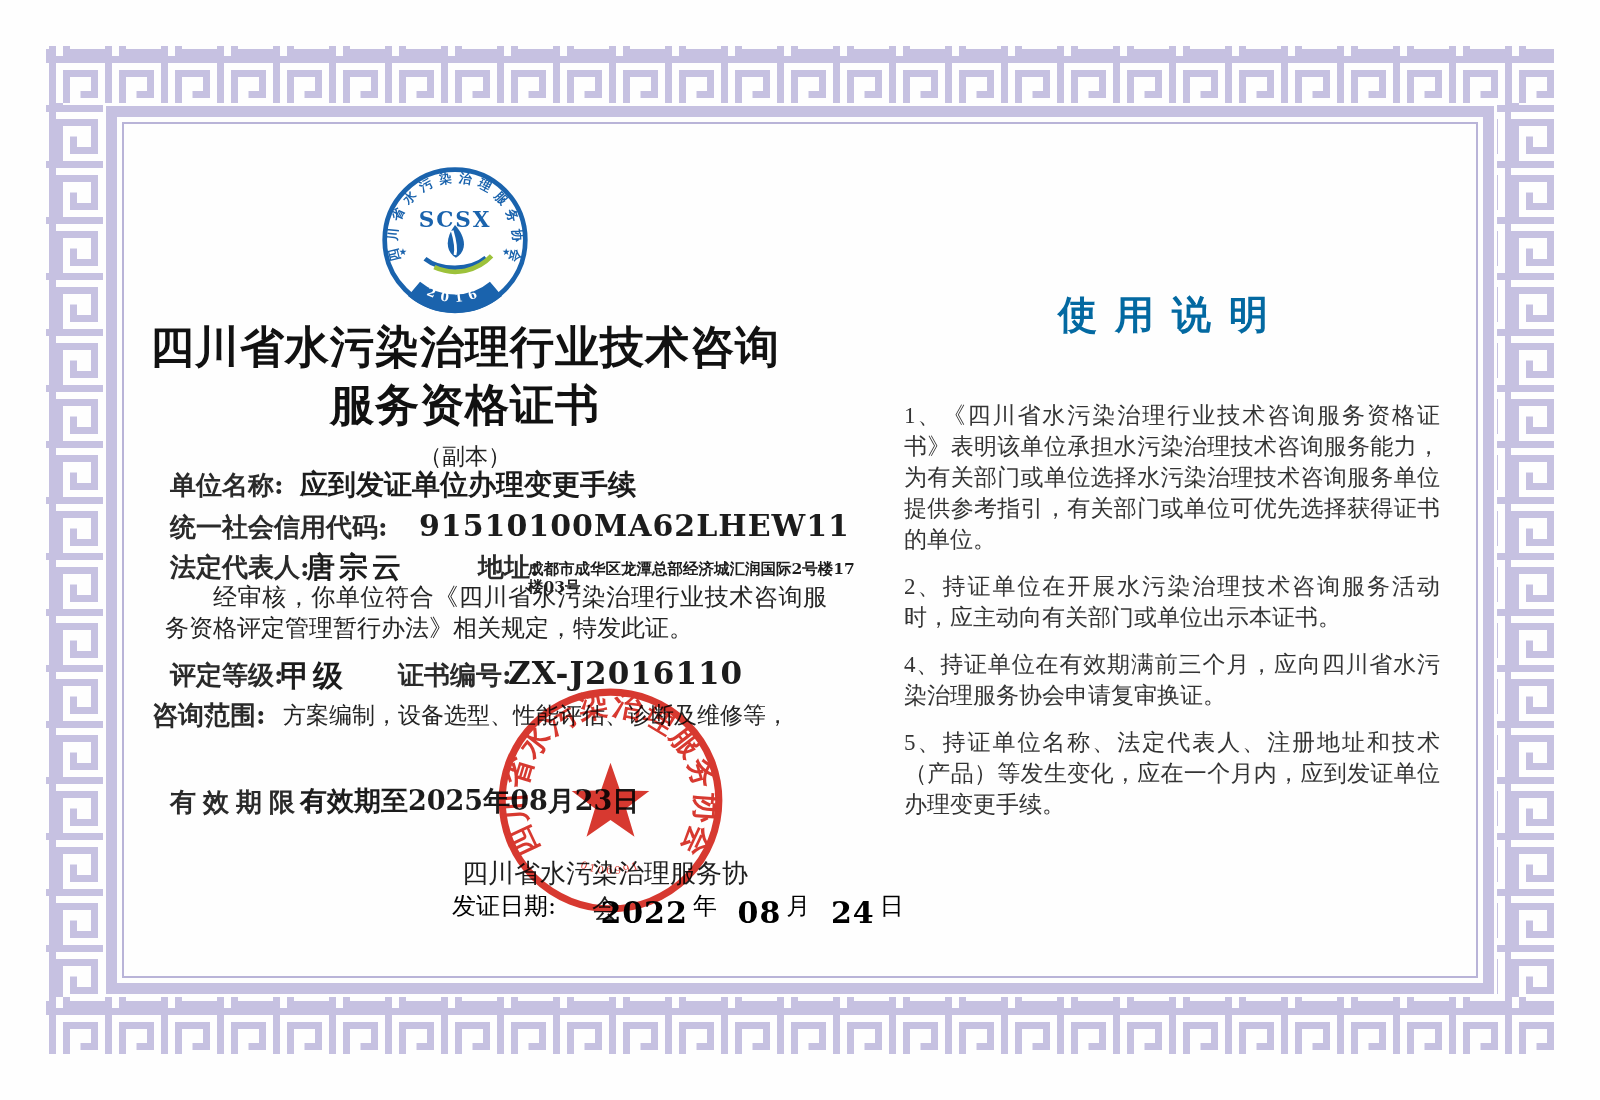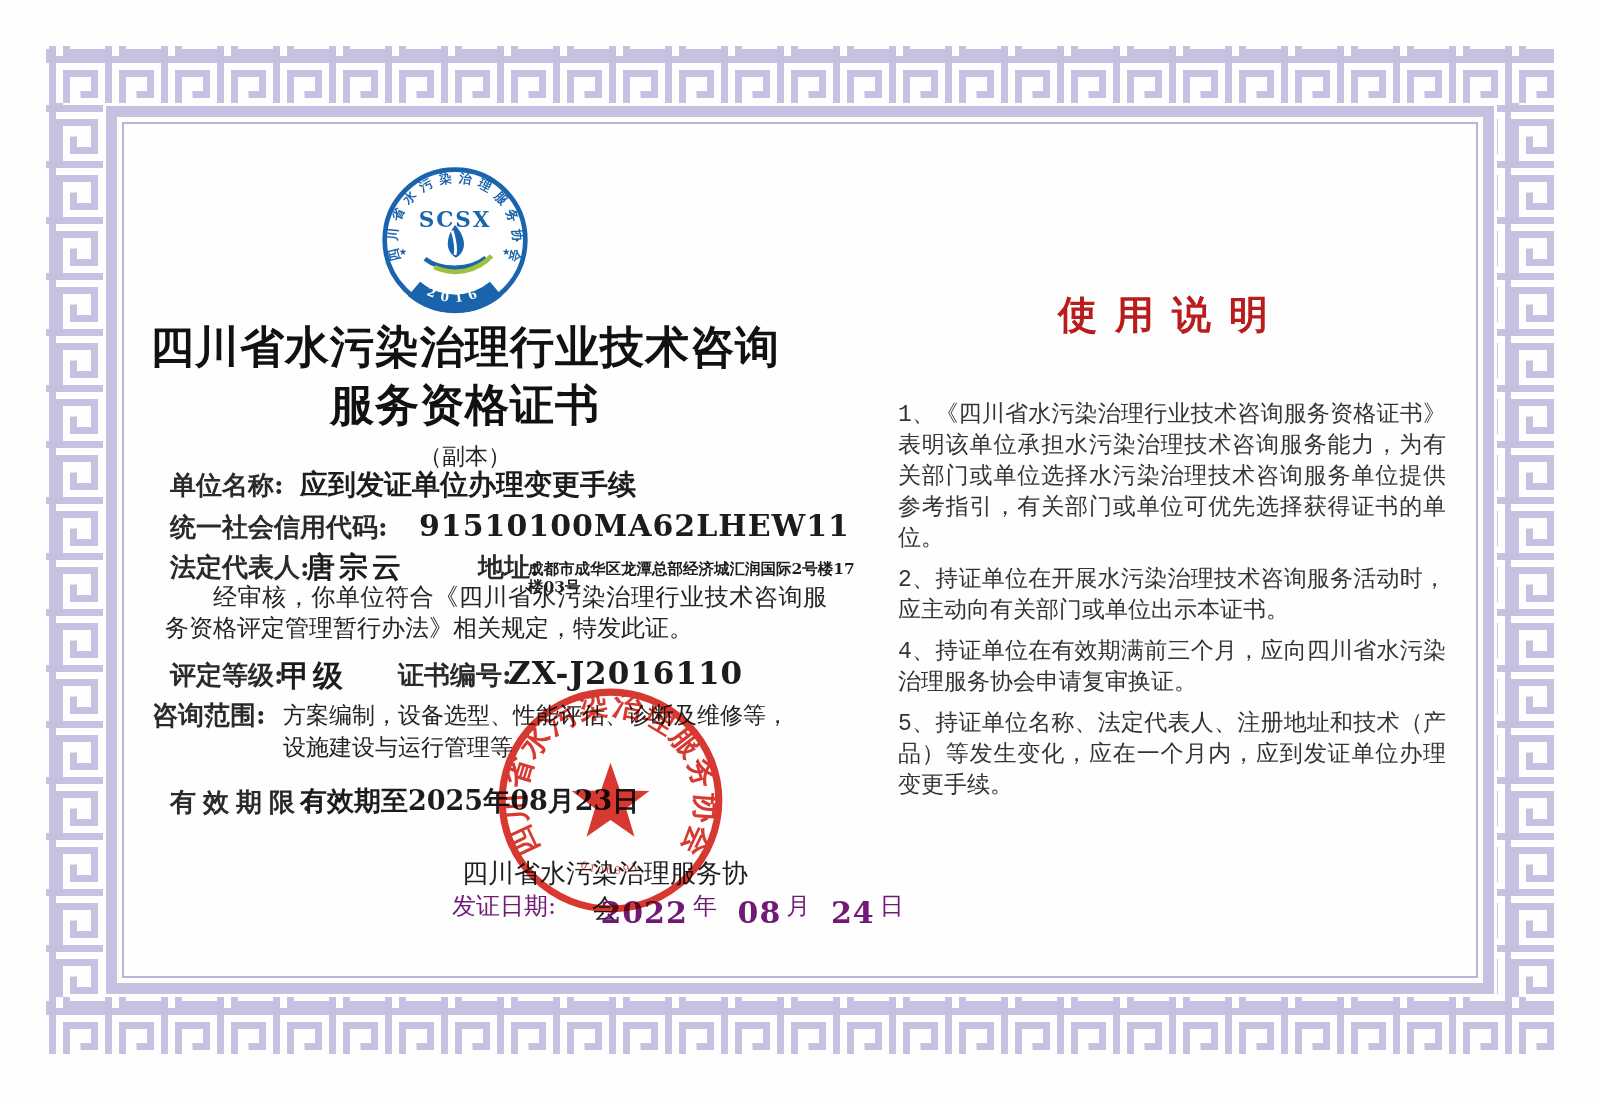--- a/index.html
+++ b/index.html
@@ -12,27 +12,27 @@
   .abs{position:absolute;}
   .title{left:135px;top:318px;width:660px;text-align:center;font-size:44px;font-weight:bold;color:#111;letter-spacing:1px;}
   .title2{top:376px;}
   .fuben{left:135px;top:441px;width:660px;text-align:center;font-size:23px;color:#222;}
   .lab{font-size:26px;font-weight:bold;color:#2a2a2a;}
   .val{font-weight:bold;color:#1c1c1c;}
   .statement{left:165px;top:582px;width:662px;font-size:24px;line-height:31px;text-indent:2em;text-align:justify;color:#242424;}
   .addr{font-size:15.5px;font-weight:bold;width:340px;line-height:18px;}
   .validity-lab{letter-spacing:7px;}
   .issuer{left:455px;top:856px;width:300px;text-align:center;font-size:26px;color:#1e1e1e;}
-  .dateline{left:452px;top:886px;font-size:24px;color:#701a75;white-space:nowrap;}
+  .dateline{left:452px;top:886px;font-size:24px;color:#000000;white-space:nowrap;}
   .dnum{display:inline-block;font-size:30px;font-weight:bold;position:relative;top:9px;margin:0 3px;letter-spacing:1px;}
   .dsep{display:inline-block;margin:0 10px 0 2px;}
   .seal{mix-blend-mode:multiply;opacity:.92;}
   .right-col{left:888px;top:288px;width:568px;}
-  .instr-title{position:relative;text-align:center;font-size:39px;font-weight:bold;letter-spacing:18px;color:#b91c1c;margin:0 0 58px 0;}
-  .instr-body p{margin:10px;font-family:Liberation Mono, monospace;font-size:23px;line-height:31px;color:#343434;text-align:justify;}
+  .instr-title{position:relative;text-align:center;font-size:39px;font-weight:bold;letter-spacing:18px;color:#0369a1;margin:0 0 58px 0;}
+  .instr-body p{margin:16px;font-family:Liberation Serif, serif;font-size:23px;line-height:31px;color:#343434;text-align:justify;}
   .logo-box{left:380px;top:165px;}
 </style>
 </head>
 <body>
 
 <div class="page">
 
   <svg class="border-svg" width="1600" height="1100">
     <defs>
       <pattern id="meH" width="56" height="56" patternUnits="userSpaceOnUse">
@@ -91,21 +91,20 @@
 
     <div class="abs statement">经审核，你单位符合《四川省水污染治理行业技术咨询服务资格评定管理暂行办法》相关规定，特发此证。</div>
 
     <div class="abs lab" style="left:170px;top:658px;">评定等级:</div>
     <div class="abs val" style="left:280px;top:656px;font-size:30px;letter-spacing:3px;">甲级</div>
     <div class="abs lab" style="left:398px;top:658px;">证书编号:</div>
     <div class="abs val" style="left:508px;top:655px;font-size:31px;letter-spacing:1px;">ZX-J2016110</div>
 
     <div class="abs lab" style="left:152px;top:698px;">咨询范围:</div>
     <div class="abs" style="left:283px;top:700px;font-size:23px;color:#242424;">方案编制，设备选型、性能评估、诊断及维修等，</div>
-    <div class="abs" style="left:283px;top:732px;font-size:23px;color:#242424;">设施建设与运行管理等</div>
 
     <div class="abs lab validity-lab" style="left:170px;top:785px;">有效期限:</div>
     <div class="abs val" style="left:300px;top:783px;font-size:27px;">有效期至2025年08月23日</div>
 
     <div class="abs issuer">四川省水污染治理服务协会</div>
 
     <div class="abs dateline">
       <span>发证日期:</span>
       <span style="display:inline-block;width:26px;"></span>
       <span class="dnum">2022</span><span class="dsep">年</span>

